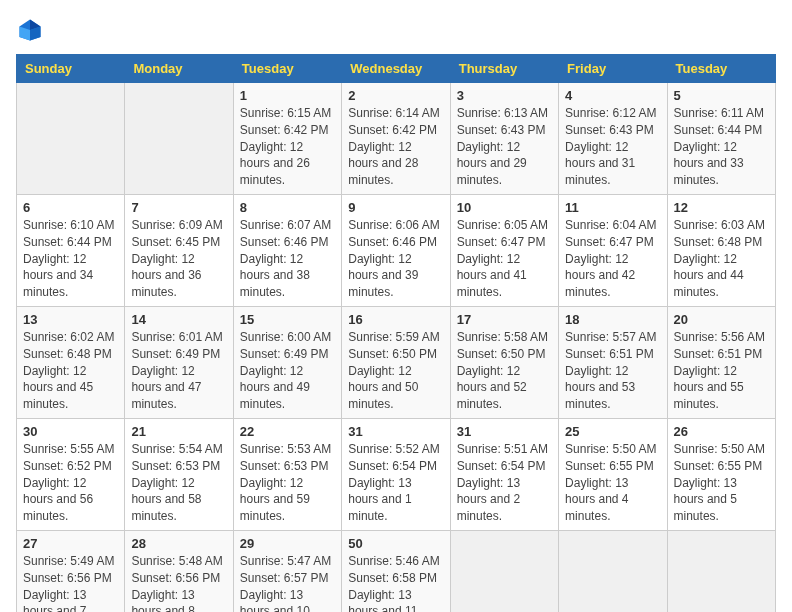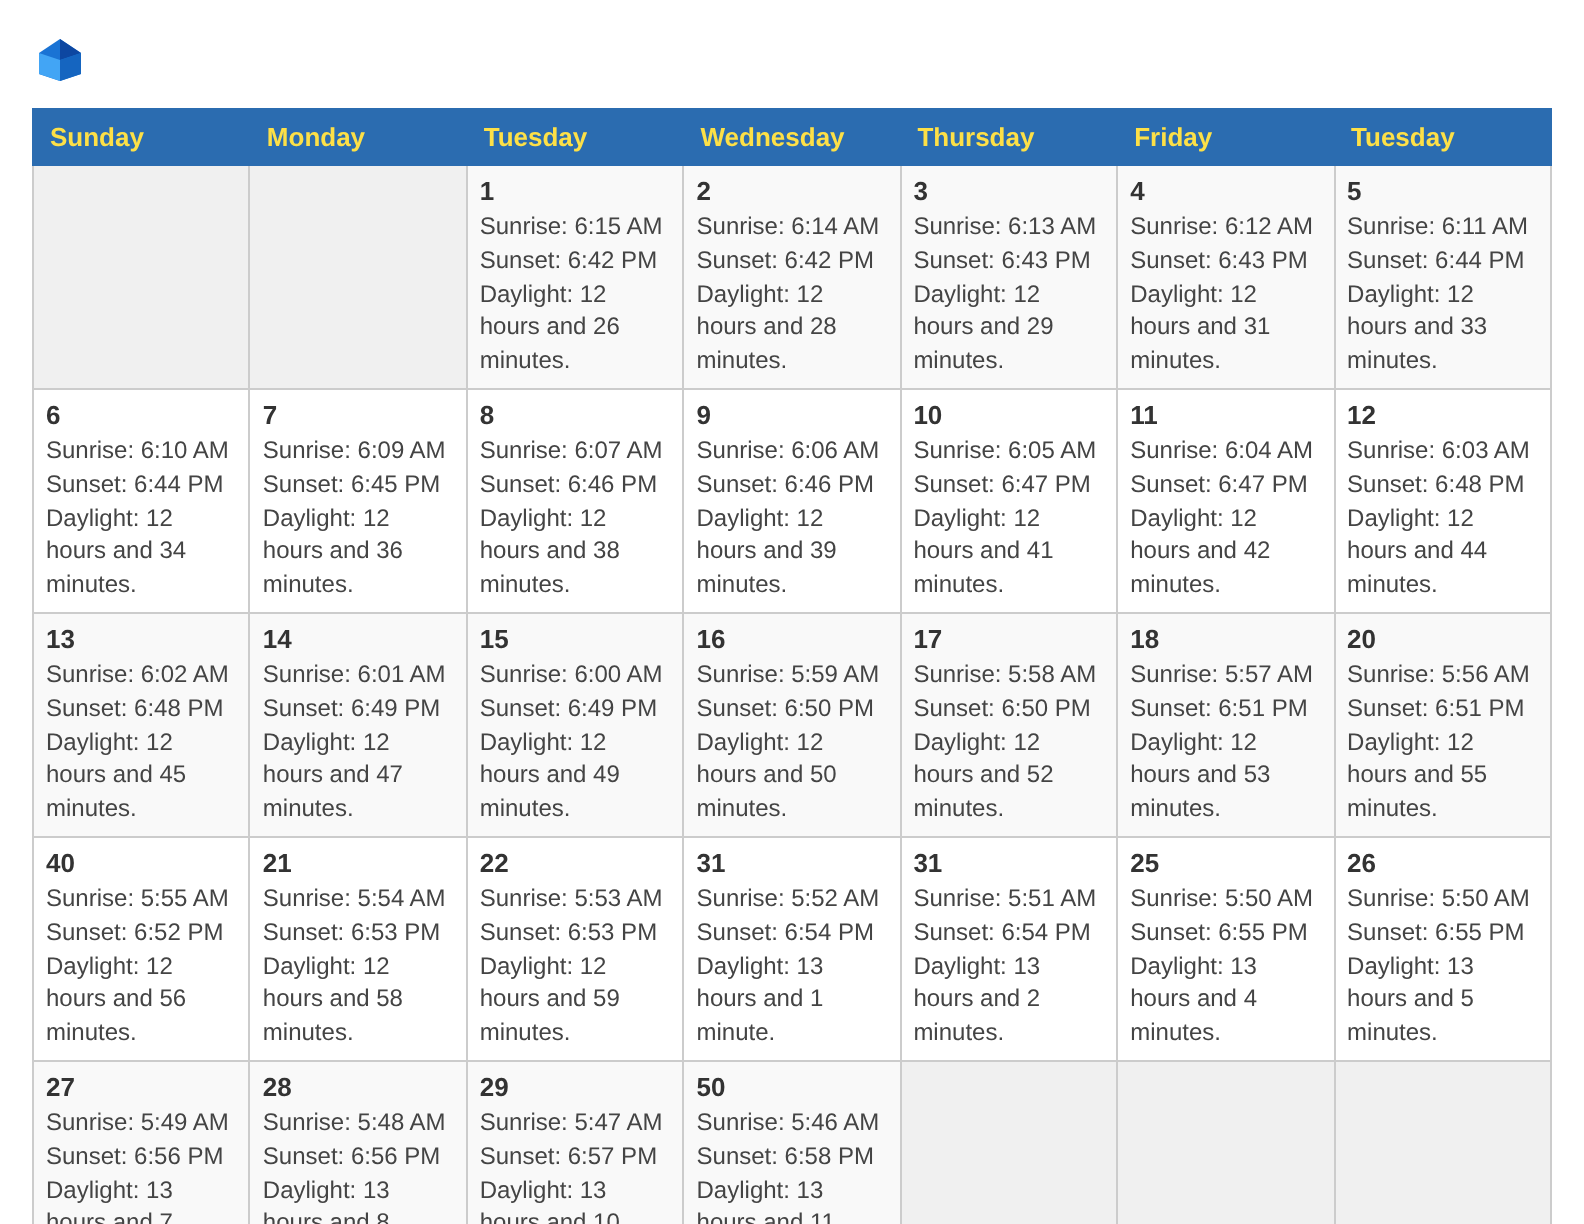--- a/index.html
+++ b/index.html
@@ -204,21 +204,21 @@
           <span class="day-number">18</span>
           <div class="day-info">Sunrise: 5:57 AM<br>Sunset: 6:51 PM<br>Daylight: 12 hours and 53 minutes.</div>
         </td>
         <td>
           <span class="day-number">20</span>
           <div class="day-info">Sunrise: 5:56 AM<br>Sunset: 6:51 PM<br>Daylight: 12 hours and 55 minutes.</div>
         </td>
       </tr>
       <tr>
         <td>
-          <span class="day-number">40</span>
+          <span class="day-number">30</span>
           <div class="day-info">Sunrise: 5:55 AM<br>Sunset: 6:52 PM<br>Daylight: 12 hours and 56 minutes.</div>
         </td>
         <td>
           <span class="day-number">21</span>
           <div class="day-info">Sunrise: 5:54 AM<br>Sunset: 6:53 PM<br>Daylight: 12 hours and 58 minutes.</div>
         </td>
         <td>
           <span class="day-number">22</span>
           <div class="day-info">Sunrise: 5:53 AM<br>Sunset: 6:53 PM<br>Daylight: 12 hours and 59 minutes.</div>
         </td>

